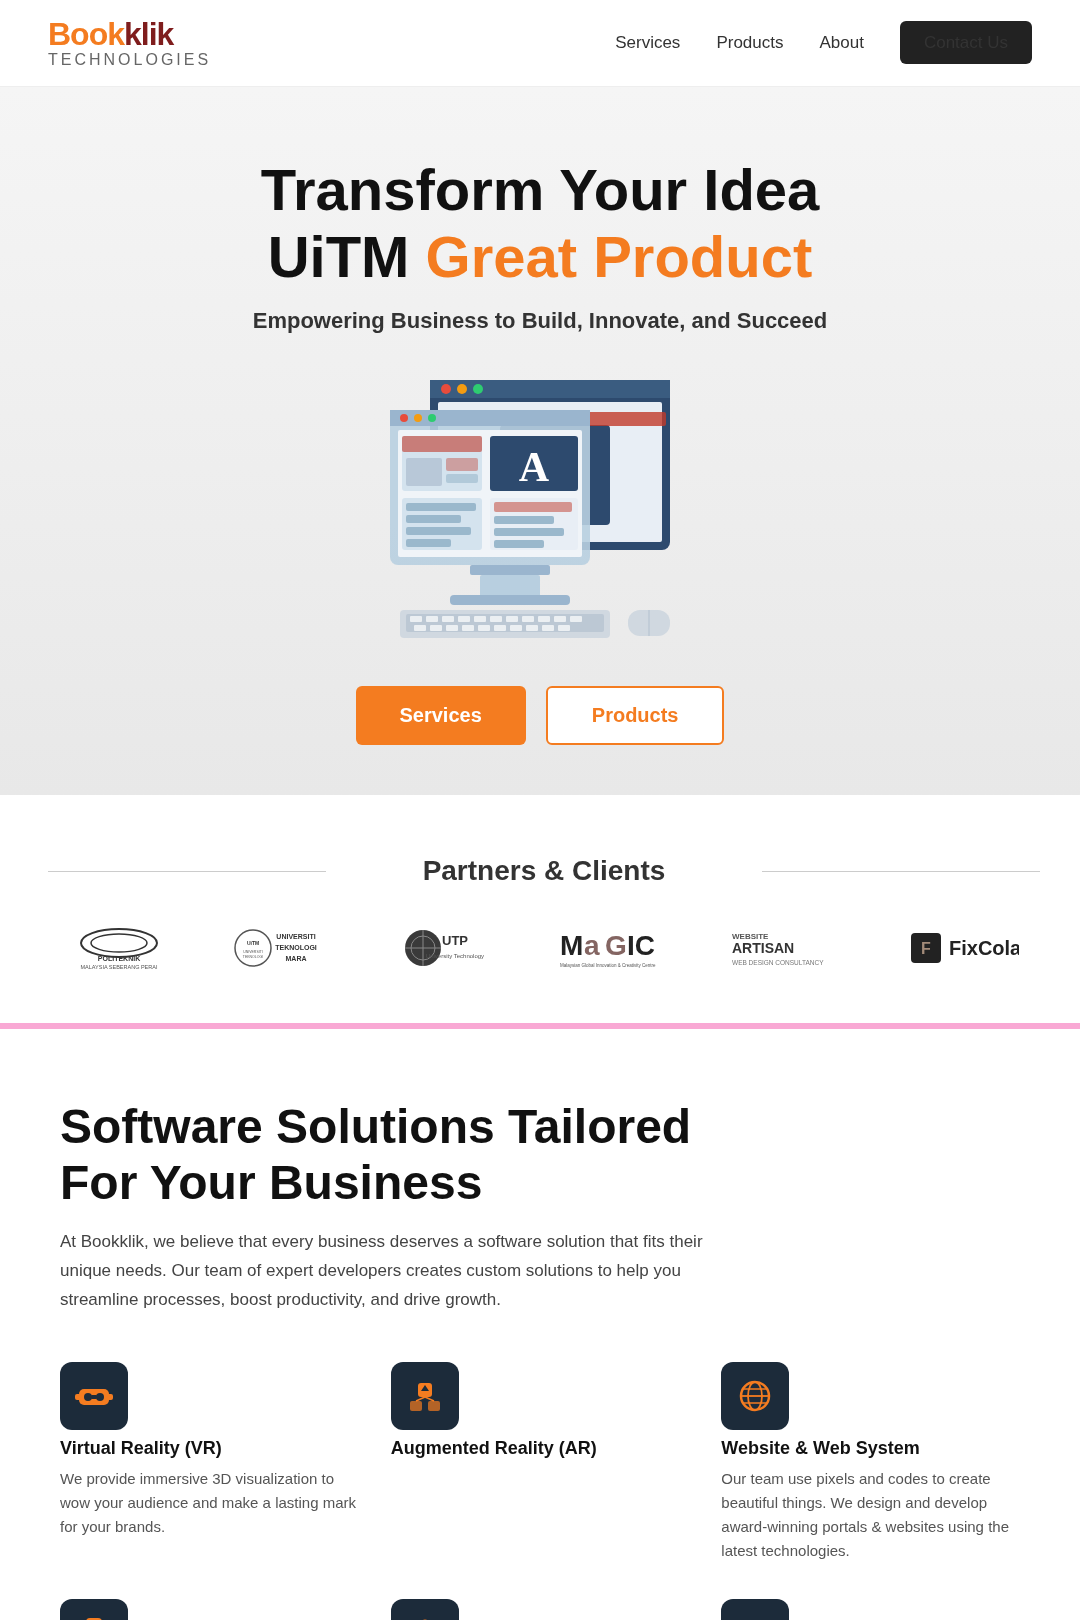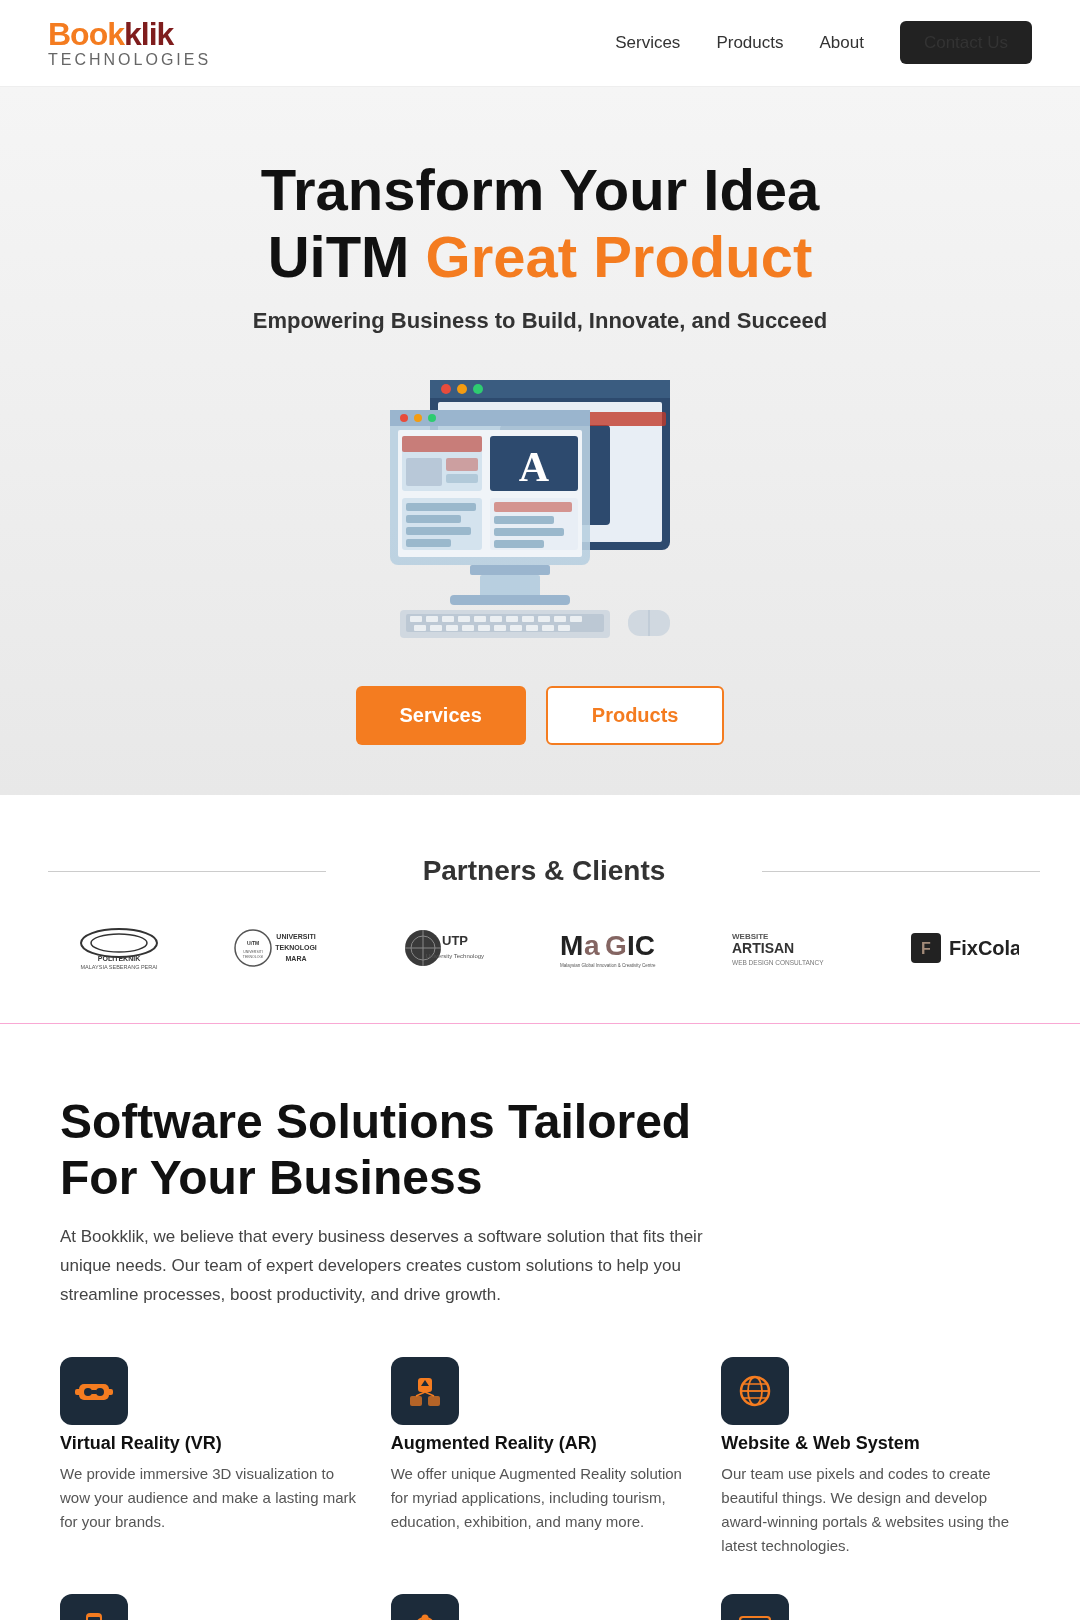--- a/index.html
+++ b/index.html
@@ -112,21 +112,21 @@
       border-radius: 6px;
       font-size: 20px;
       font-weight: 700;
       cursor: pointer;
     }
 
     
     .partners {
       padding: 60px 40px 50px 48px;
       text-align: center;
-      border-bottom: 1px solid #f9a8d4;
+      border-bottom: 6px solid #f9a8d4;
     }
     .partners-title {
       font-size: 28px;
       font-weight: 700;
       color: #333;
       margin-bottom: 36px;
       position: relative;
     }
     .partners-title::before,
     .partners-title::after {
@@ -413,21 +413,20 @@
         <svg class="service-icon-svg" viewBox="0 0 38 38">
           <rect x="12" y="6" width="14" height="14" rx="3" fill="#f47c20"></rect>
           <polygon points="19,8 23,14 15,14" fill="#1c2b3a"></polygon>
           <rect x="4" y="24" width="12" height="10" rx="2" fill="#f47c20" opacity="0.7"></rect>
           <rect x="22" y="24" width="12" height="10" rx="2" fill="#f47c20" opacity="0.7"></rect>
           <line x1="10" y1="24" x2="19" y2="20" stroke="#f47c20" stroke-width="1.5"></line>
           <line x1="28" y1="24" x2="19" y2="20" stroke="#f47c20" stroke-width="1.5"></line>
         </svg>
       </div>
       <div class="service-name">Augmented Reality (AR)</div>
-      <div class="service-desc">We offer unique Augmented Reality solution for myriad applications, including tourism, education, exhibition, and many more.</div>
     </div>
 
     <div class="service-card">
       <div class="service-icon-box">
         <svg class="service-icon-svg" viewBox="0 0 38 38">
           <circle cx="19" cy="19" r="14" fill="none" stroke="#f47c20" stroke-width="2.5"></circle>
           <ellipse cx="19" cy="19" rx="7" ry="14" fill="none" stroke="#f47c20" stroke-width="1.8"></ellipse>
           <line x1="5" y1="19" x2="33" y2="19" stroke="#f47c20" stroke-width="1.8"></line>
           <line x1="7" y1="12" x2="31" y2="12" stroke="#f47c20" stroke-width="1.5"></line>
           <line x1="7" y1="26" x2="31" y2="26" stroke="#f47c20" stroke-width="1.5"></line>

